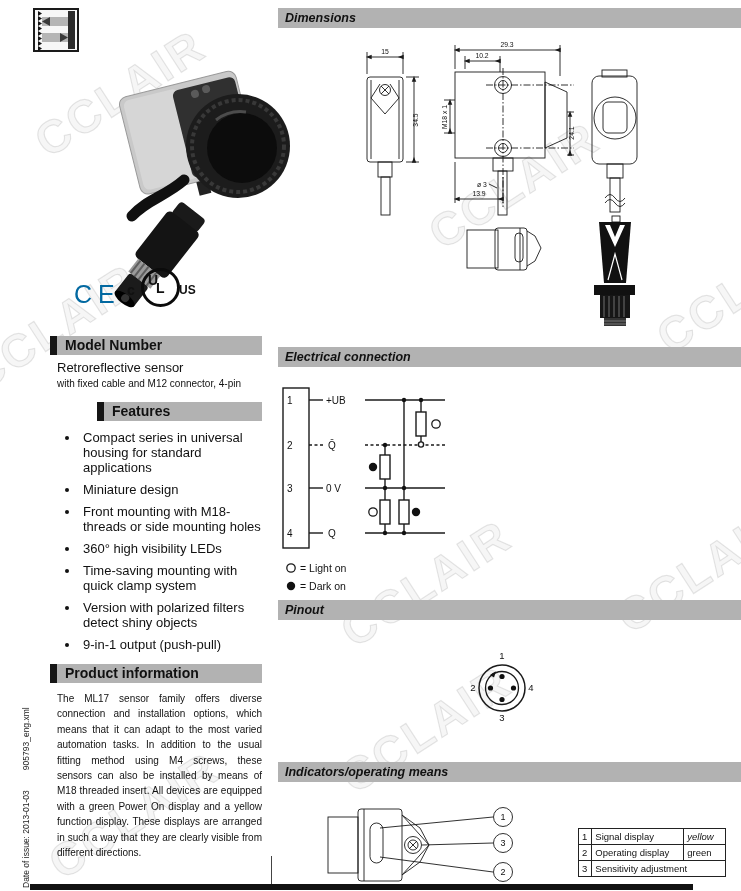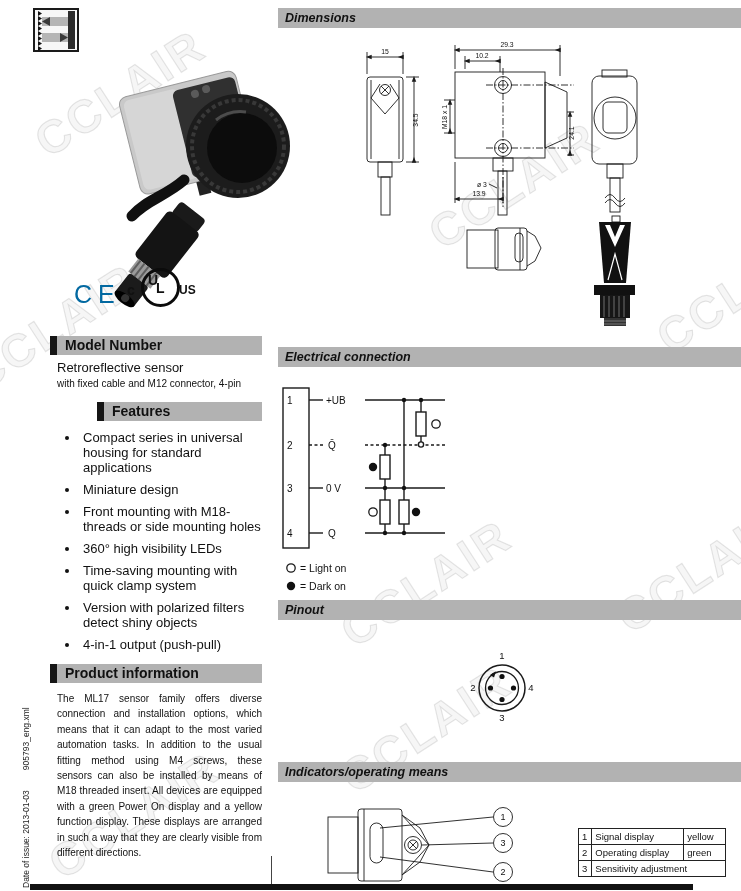--- a/index.html
+++ b/index.html
@@ -126,21 +126,21 @@
         <div class="blk"></div>
         <div class="bar">Features</div>
       </div>
       <ul class="features">
         <li>Compact series in universal housing for standard applications</li>
         <li>Miniature design</li>
         <li>Front mounting with M18-threads or side mounting holes</li>
         <li>360° high visibility LEDs</li>
         <li>Time-saving mounting with quick clamp system</li>
         <li>Version with polarized filters detect shiny objects</li>
-        <li>4-in-1 output (push-pull)</li>
+        <li>9-in-1 output (push-pull)</li>
       </ul>
 
       <div class="lhead pi-head">
         <div class="blk"></div>
         <div class="bar">Product information</div>
       </div>
       <p class="pi-text">The ML17 sensor family offers diverse connection and installation options, which means that it can adapt to the most varied automation tasks. In addition to the usual fitting method using M4 screws, these sensors can also be installed by means of M18 threaded insert. All devices are equipped with a green Power On display and a yellow function display. These displays are arranged in such a way that they are clearly visible from different directions.</p>
     </div>
 
     <div class="rhead" style="top:8px;">Dimensions</div>
@@ -353,21 +353,21 @@
         <text x="213" y="51">3</text>
         <text x="213" y="80">2</text>
       </g>
     </svg>
 
     <table class="indtable">
       <tbody>
           <tr>
         <td>1</td>
         <td style="width:84px;">Signal display</td>
-        <td style="width:34px;">yellow</td>
+        <td style="width:34px;font-style:italic;">yellow</td>
       </tr>
       <tr>
         <td>2</td>
         <td>Operating display</td>
         <td>green</td>
       </tr>
       <tr>
         <td>3</td>
         <td colspan="2">Sensitivity adjustment</td>
       </tr>

